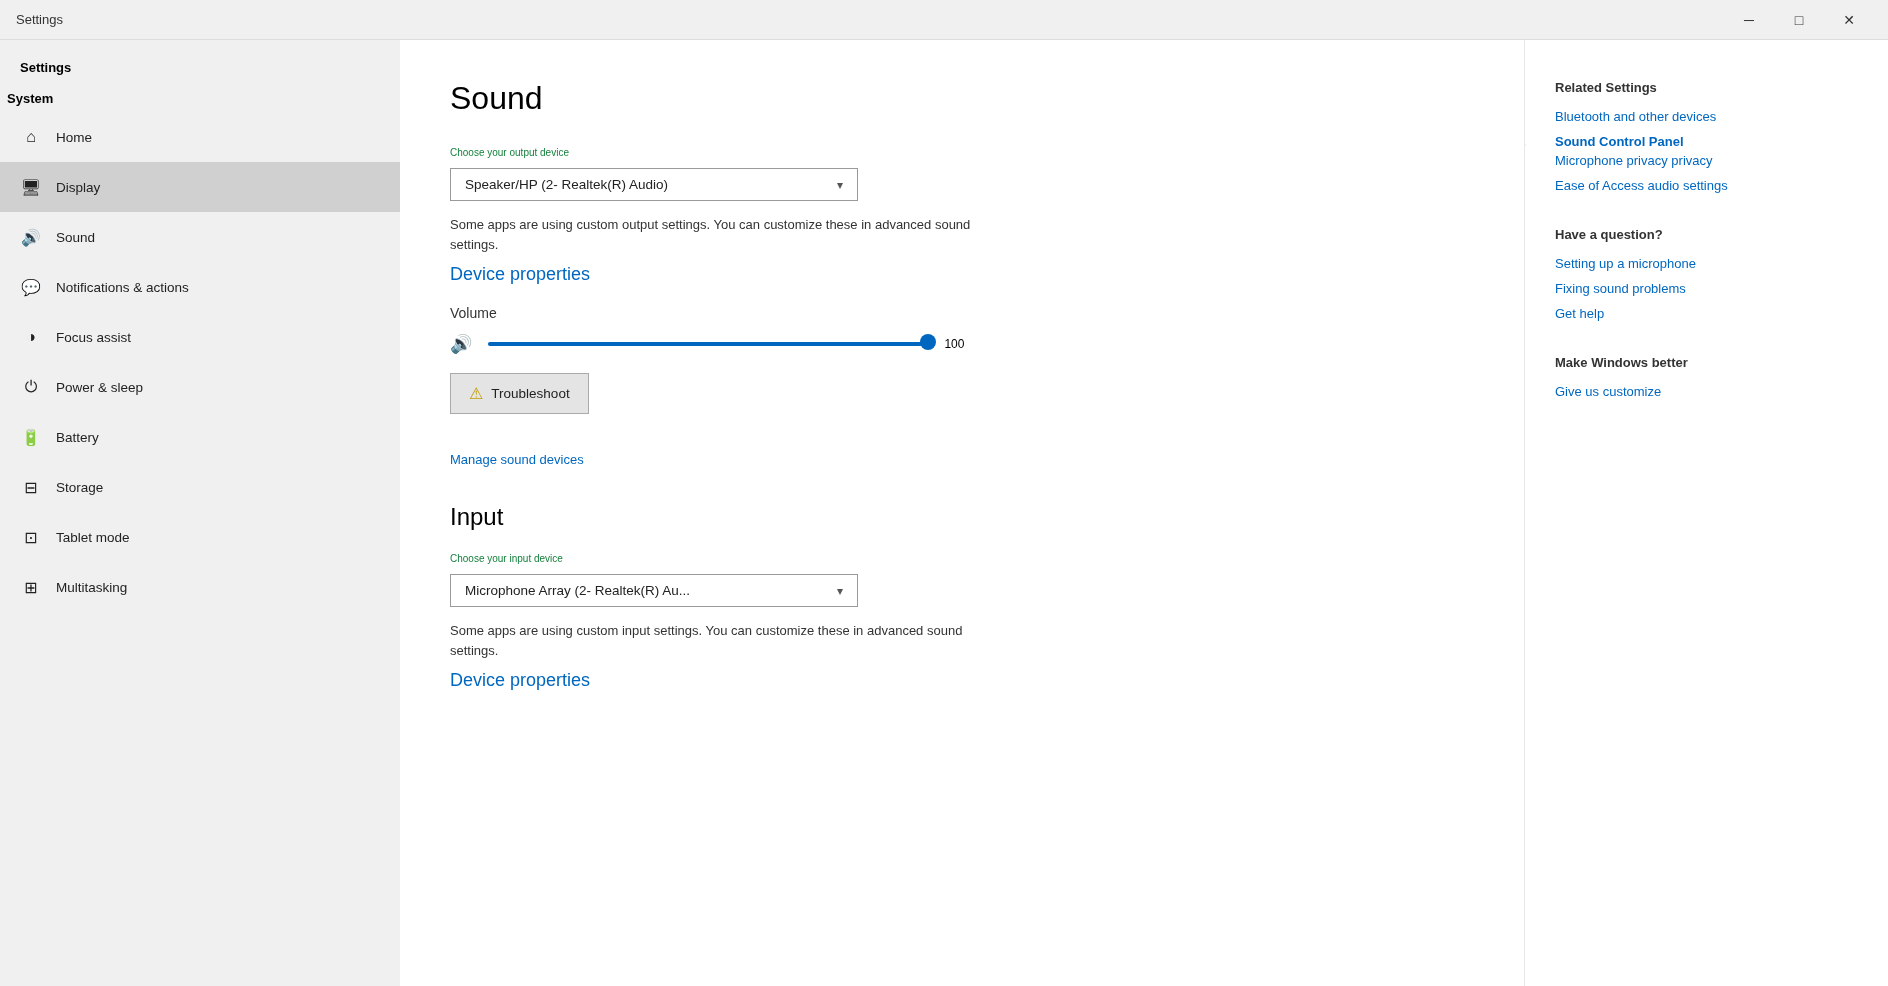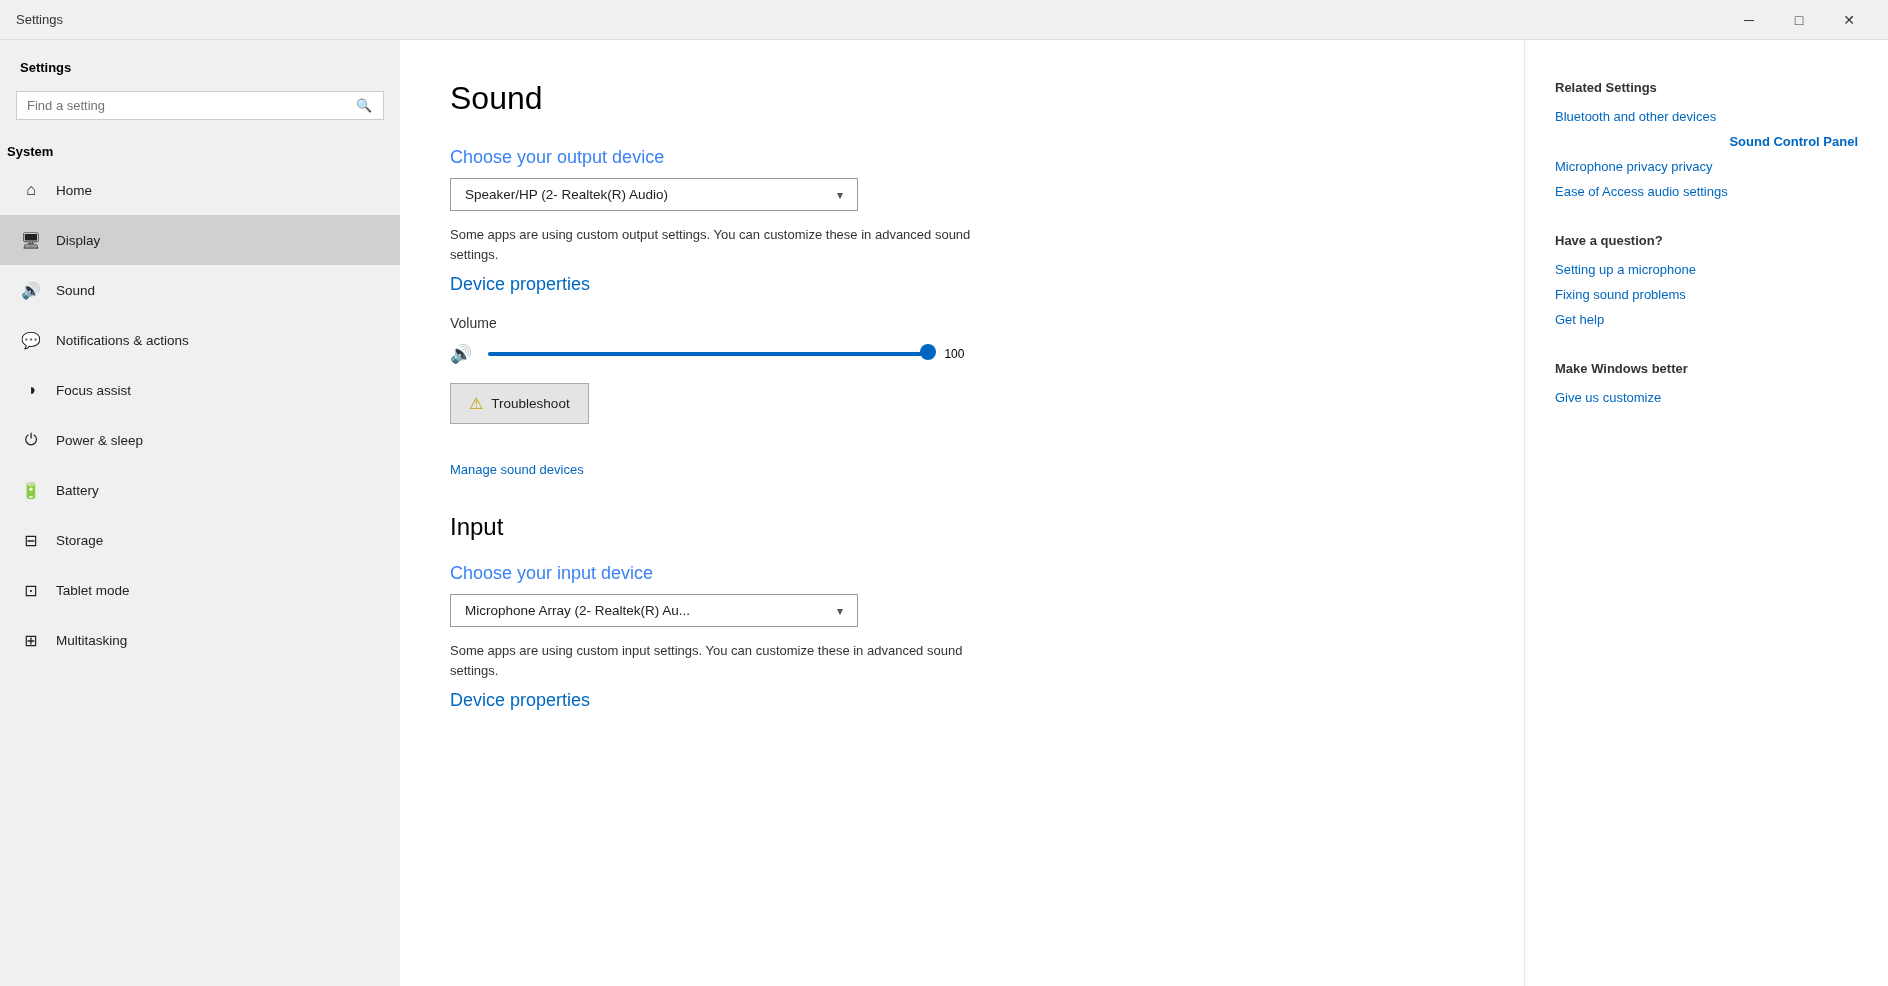--- a/index.html
+++ b/index.html
@@ -138,22 +138,22 @@
     }
 
     .page-title {
       font-size: 32px;
       font-weight: 300;
       color: #000;
       margin-bottom: 30px;
     }
 
     .section-label {
-      font-size: 18px;
-      color: #3b82f6;
+      font-size: 10px;
+      color: #15803d;
       margin-bottom: 10px;
     }
 
     .dropdown-select {
       display: flex;
       align-items: center;
       justify-content: space-between;
       border: 1px solid #999;
       padding: 8px 14px;
       width: 408px;
@@ -310,24 +310,20 @@
     <button class="title-bar-btn">□</button>
     <button class="title-bar-btn close">✕</button>
   </div>
 </div>
 
 <div class="app-body">
 
   <div class="sidebar">
     <div class="sidebar-title">Settings</div>
 
-    <div class="search-box">
-      <input type="text" placeholder="Find a setting" style="">
-      <span class="search-icon">🔍</span>
-    </div>
 
     <div class="system-label">System</div>
 
     <div class="sidebar-item">
       <span class="sidebar-icon">⌂</span>
       <span class="sidebar-item-label">Home</span>
     </div>
 
     <div class="sidebar-item active">
       <span class="sidebar-icon">🖥</span>
@@ -425,21 +421,21 @@
       <p class="info-text">Some apps are using custom input settings. You can customize these in advanced sound settings.</p>
 
       <a class="link-text">Device properties</a>
     </div>
 
     <div class="right-panel">
       <p class="related-settings-title">Related Settings</p>
 
       <a class="related-link">Bluetooth and other devices</a>
 
-      <div style="position:relative; display:flex; align-items:center; margin-bottom:10px;justify-content:flex-end;">
+      <div style="position:relative; display:flex; align-items:center; margin-bottom:4px;">
         <svg width="200" height="40" style="position:absolute; left:-220px; top:-8px; pointer-events:none;">
           <defs>
             <marker id="arrowhead" markerWidth="8" markerHeight="6" refX="8" refY="3" orient="auto">
               <polygon points="0 0, 8 3, 0 6" fill="#2b3faa"></polygon>
             </marker>
           </defs>
           <path d="M 10 20 Q 80 5 190 20" stroke="#2b3faa" stroke-width="3" fill="none" marker-end="url(#arrowhead)"></path>
         </svg>
         <a class="related-link highlighted" style="margin-bottom:0;">Sound Control Panel</a>
       </div>

